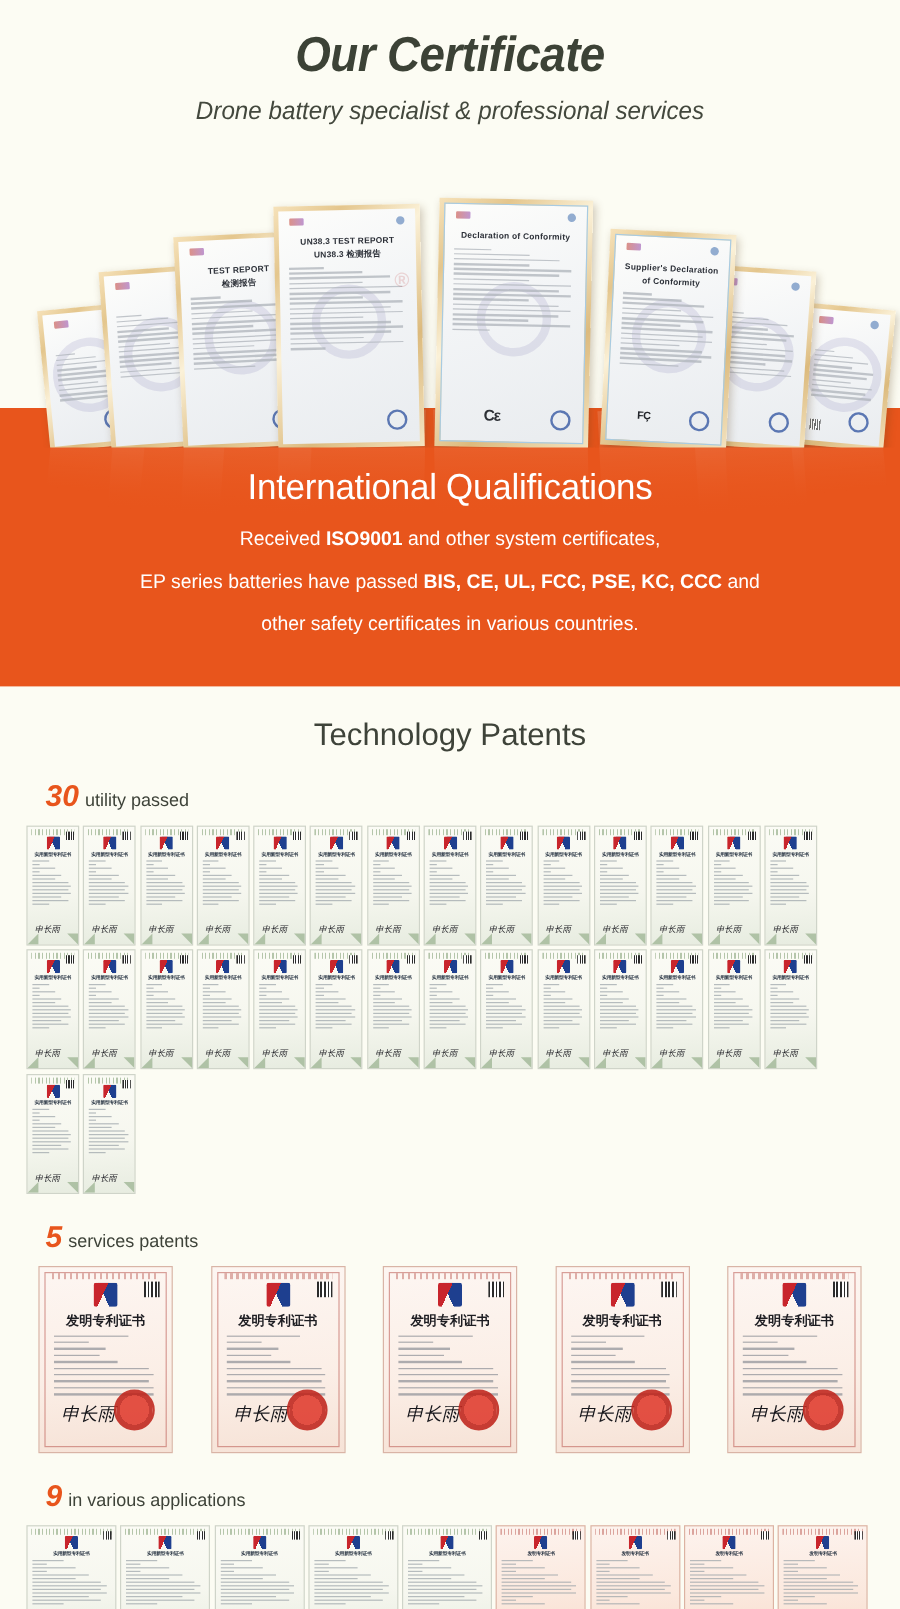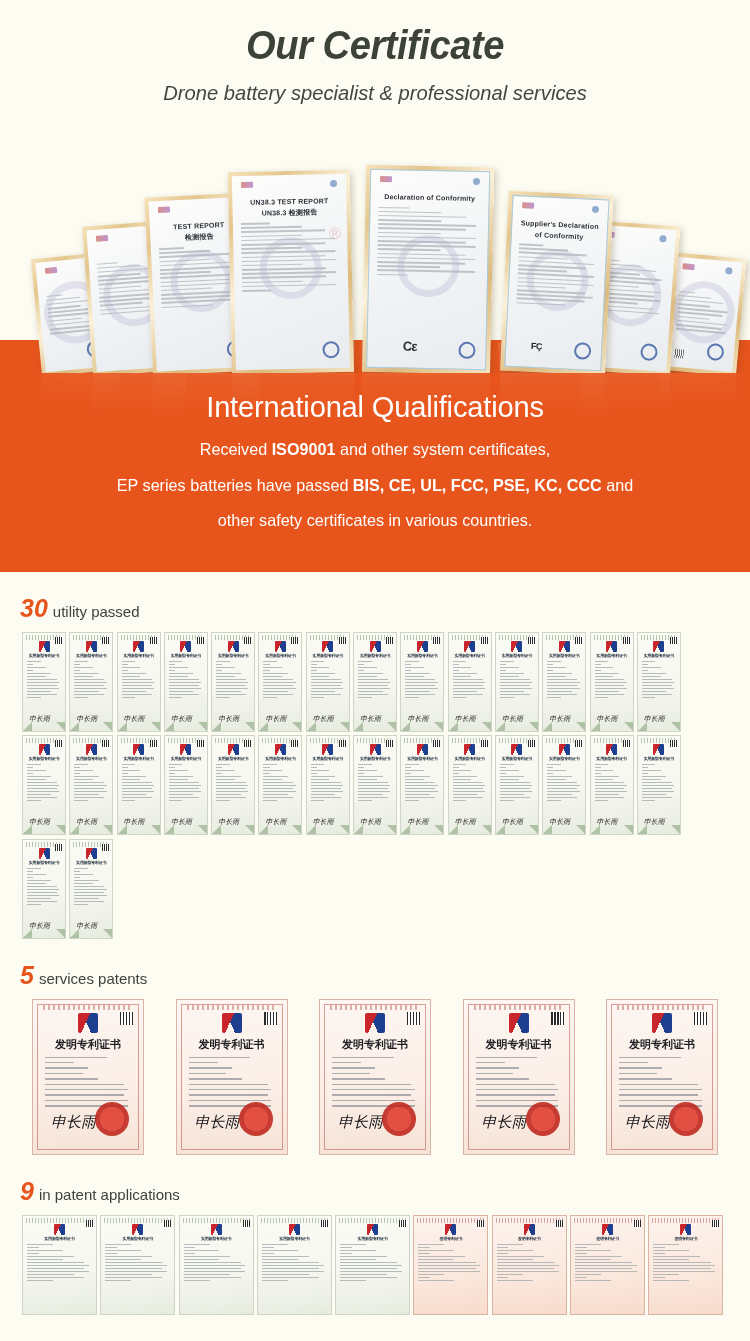--- a/index.html
+++ b/index.html
@@ -120,21 +120,21 @@
   .band-line b { font-weight:bold; }
 
   
   .patents { position:absolute; top:572px; left:0; width:750px; }
   .section-title {
     text-align:center; font-size:26px; color:#3e4339;
     padding-top:25px;
   }
   .count-row {
     display:flex; align-items:baseline; gap:5px;
-    padding-left:20px; margin-top:22px;
+    padding-left:38px; margin-top:22px;
   }
   .count-num {
     font-size:25px; font-weight:bold; font-style:italic; color:#e8551c;
   }
   .count-label { font-size:15px; color:#3e4339; }
 
   .grid { display:flex; flex-wrap:wrap; padding:0 22px; margin-top:9px; }
 
   
   .doc {
@@ -489,20 +489,21 @@
       <span>Received </span><b>ISO9001</b><span> and other system certificates,</span>
     </div>
     <div class="band-line">
       <span>EP series batteries have passed </span><b>BIS, CE, UL, FCC, PSE, KC, CCC</b><span> and</span>
     </div>
     <div class="band-line">other safety certificates in various countries.</div>
   </div>
 </div>
 
 <div class="patents">
+  <div class="section-title">Technology Patents</div>
   <div id="groups">
       <div class="count-row">
         <span class="count-num">30</span>
         <span class="count-label">utility passed</span>
       </div>
       <div class="grid" style="gap: 3.3px;">
         <div class="doc" style="width:44px;height:100px">
           <div class="dtop"></div>
           <div class="doc-logo"></div>
           <div class="doc-qr"></div>
@@ -1329,21 +1330,21 @@
             <div class="il f"></div>
             <div class="il g"></div>
             <div class="il g"></div>
           </div>
           <div class="inv-sig">申长雨</div>
           <div class="inv-seal"></div>
         </div>
       </div>
       <div class="count-row">
         <span class="count-num">9</span>
-        <span class="count-label">in patent applications</span>
+        <span class="count-label">in various applications</span>
       </div>
       <div class="grid" style="gap: 3.3px;">
         <div class="doc" style="width:75px;height:100px">
           <div class="dtop"></div>
           <div class="doc-logo"></div>
           <div class="doc-qr"></div>
           <div class="doc-head">实用新型专利证书</div>
           <div class="doc-body">
             <div class="dl a"></div>
             <div class="dl b"></div>

